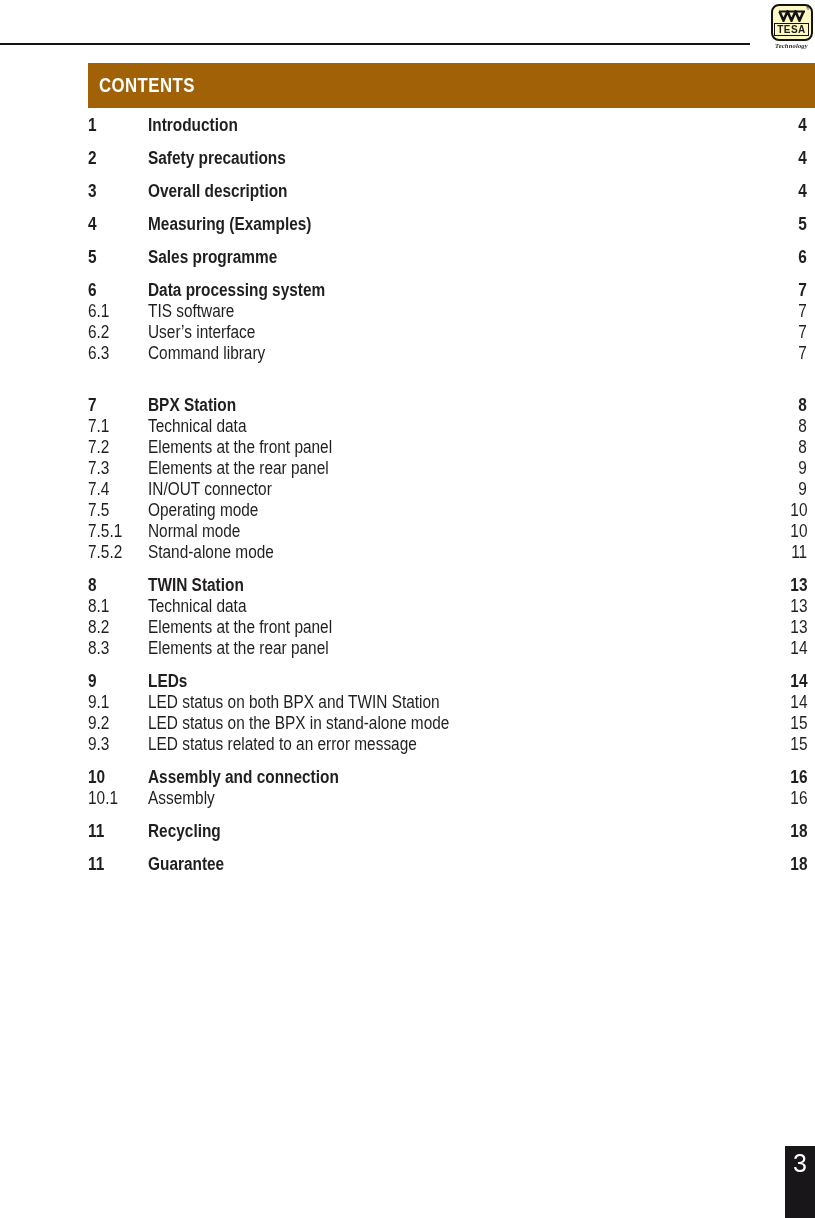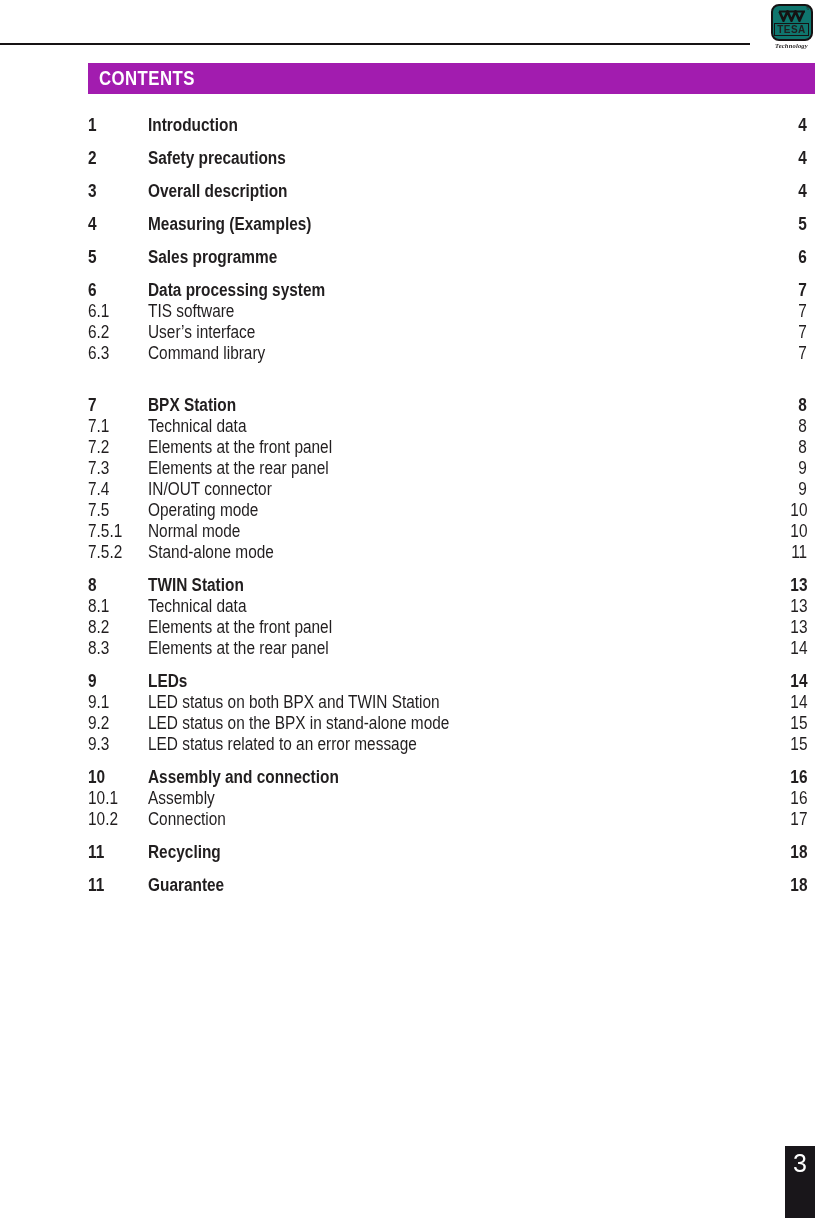--- a/index.html
+++ b/index.html
@@ -15,37 +15,37 @@
     position:absolute; left:0; top:43px;
     width:750px; height:2px; background:#161314;
   }
 
   
   .logo { position:absolute; left:770px; top:4px; width:43px; text-align:center; }
   .logo-box {
     box-sizing:border-box; width:42px; height:37px; margin:0 auto;
     border:2px solid #151213; border-radius:8px;
     display:flex; flex-direction:column; align-items:center; justify-content:center;
-    background:#0f766e; padding-top:1px;
+    background:#fef9c3; padding-top:1px;
   }
   .logo-zigzag { line-height:0; position:relative; }
   .logo-reg { position:absolute; right:-4px; top:-1px; font-size:4.5px; font-weight:700; }
   .logo-tesa {
     border:1.5px solid #151213; font-weight:700; font-size:10px; line-height:11px;
     padding:0 2px; letter-spacing:0.5px; margin-top:1px;
   }
   .logo-sub {
     font-family:"Liberation Serif", serif; font-style:italic; font-weight:700;
     font-size:6.5px; letter-spacing:0.2px; margin-top:1px; white-space:nowrap;
   }
 
   
   .contents-bar {
-    position:absolute; left:88px; right:0; top:63px; height:31px;
-    background:#a21caf; display:flex; align-items:center;
+    position:absolute; left:88px; right:0; top:63px; height:45px;
+    background:#a16207; display:flex; align-items:center;
   }
   .contents-bar .bar-label {
     color:#ffffff; font-size:20px; font-weight:700; letter-spacing:0.5px;
     margin-left:11px; display:inline-block;
     transform:scaleX(0.84); transform-origin:left center;
     white-space:nowrap;
   }
 
   
   .toc { position:absolute; left:88px; top:115px; right:8px; }
@@ -228,25 +228,20 @@
     <div class="row major">
       <span class="num">10</span>
       <span class="title">Assembly and connection</span>
       <span class="page">16</span>
     </div>
     <div class="row sub">
       <span class="num">10.1</span>
       <span class="title">Assembly</span>
       <span class="page">16</span>
     </div>
-    <div class="row sub">
-      <span class="num">10.2</span>
-      <span class="title">Connection</span>
-      <span class="page">17</span>
-    </div>
     <div class="row major">
       <span class="num">11</span>
       <span class="title">Recycling</span>
       <span class="page">18</span>
     </div>
     <div class="row major">
       <span class="num">11</span>
       <span class="title">Guarantee</span>
       <span class="page">18</span>
     </div>

